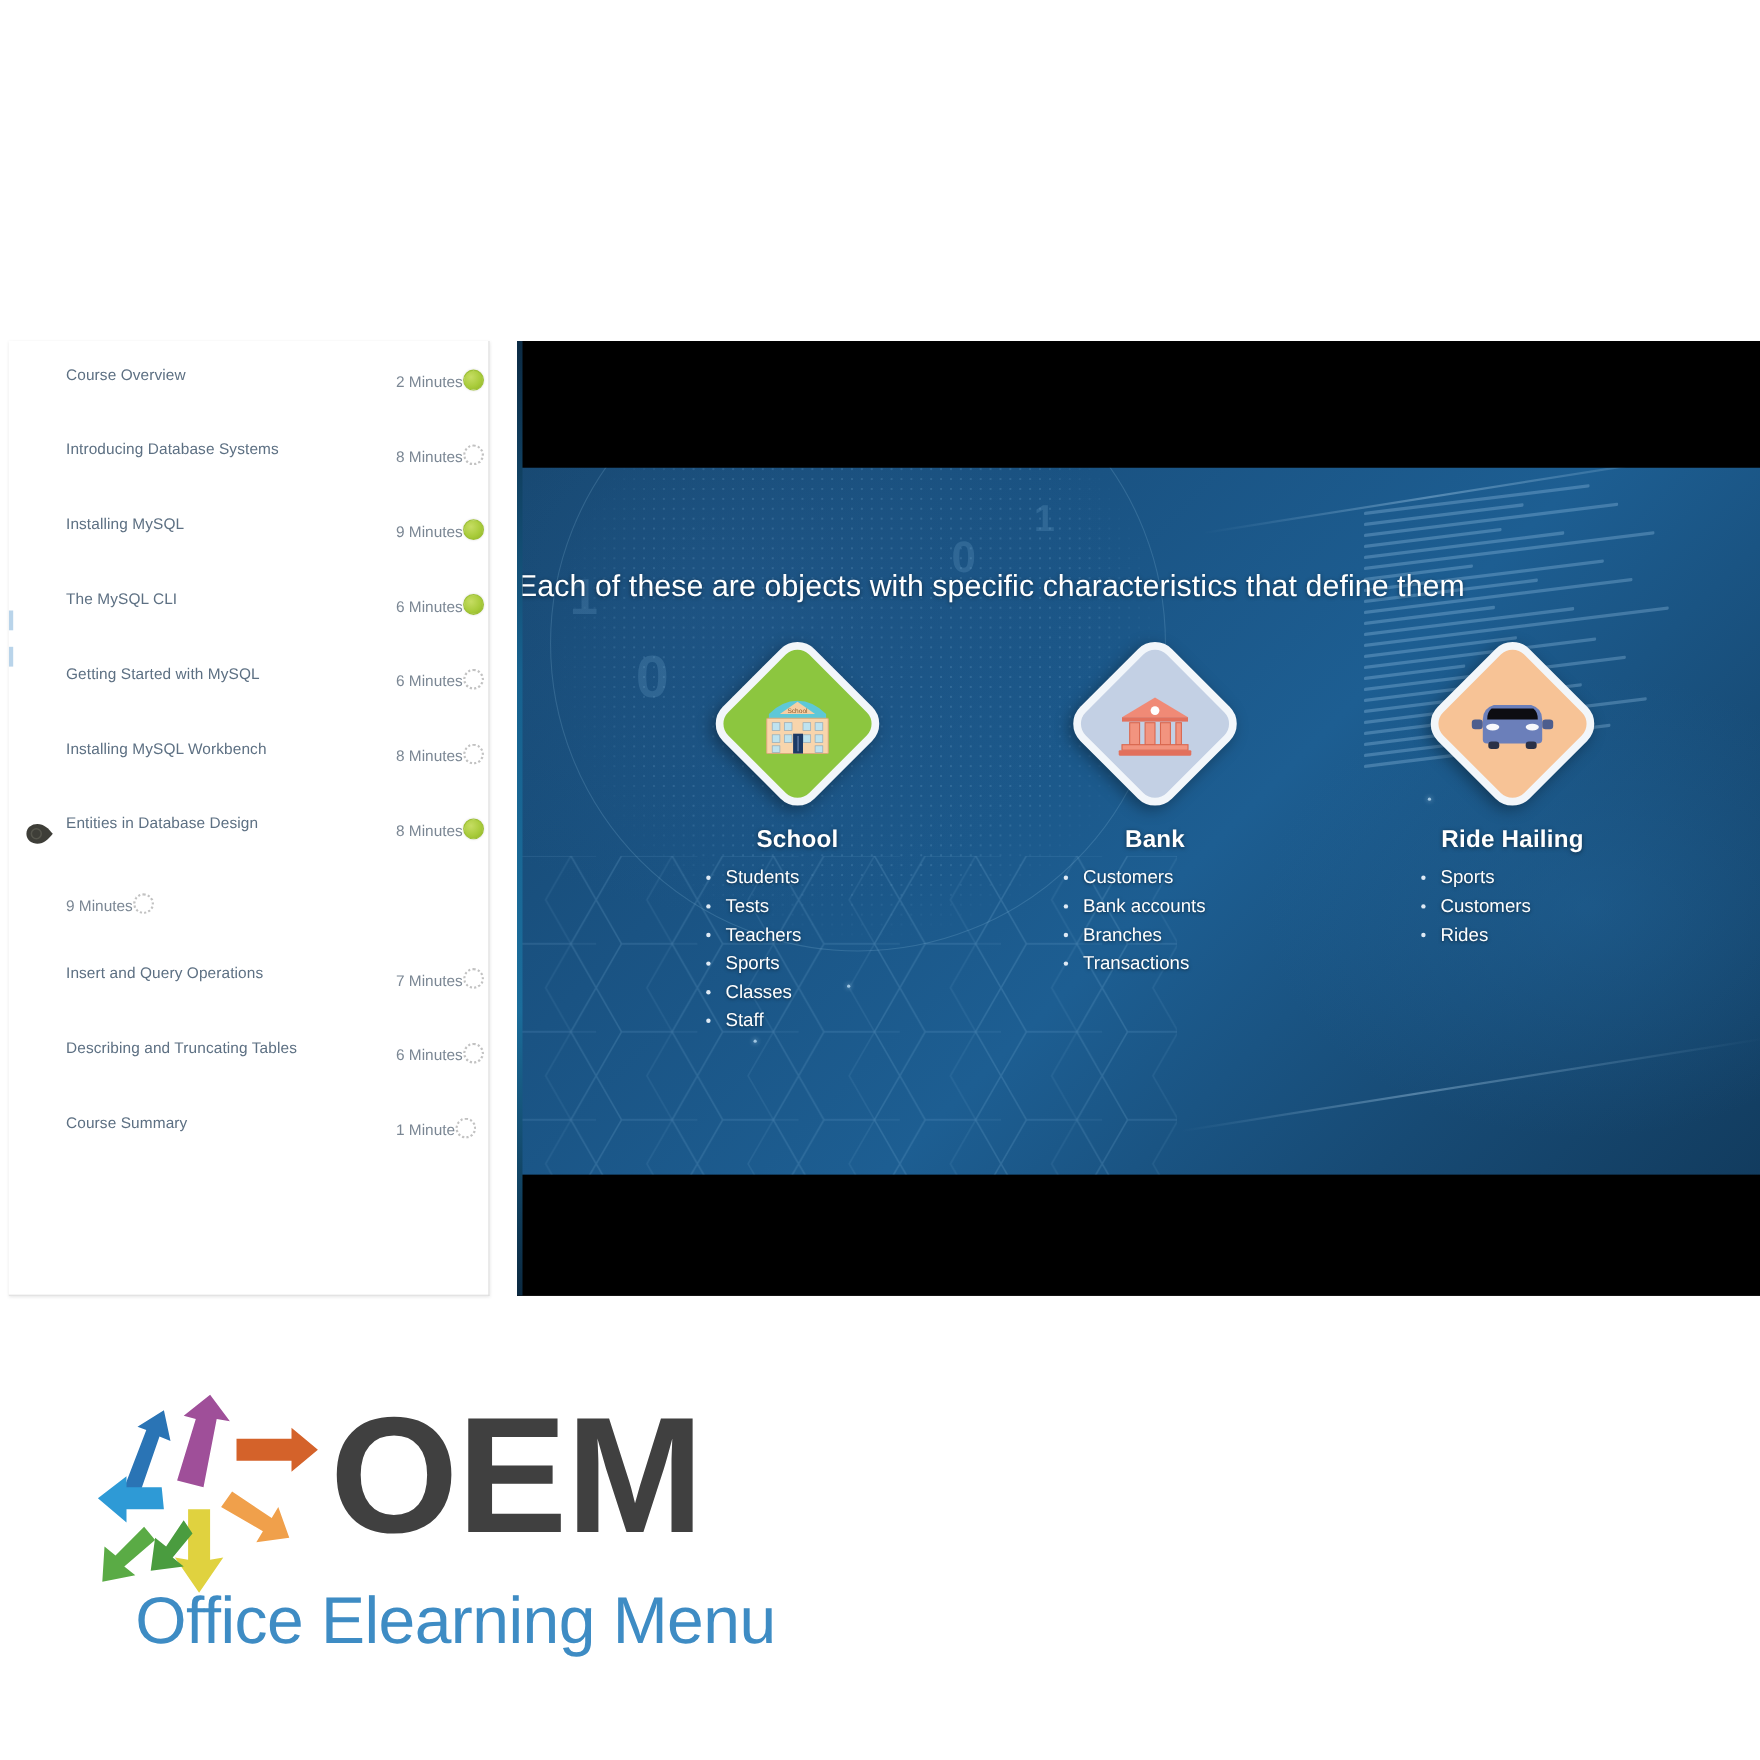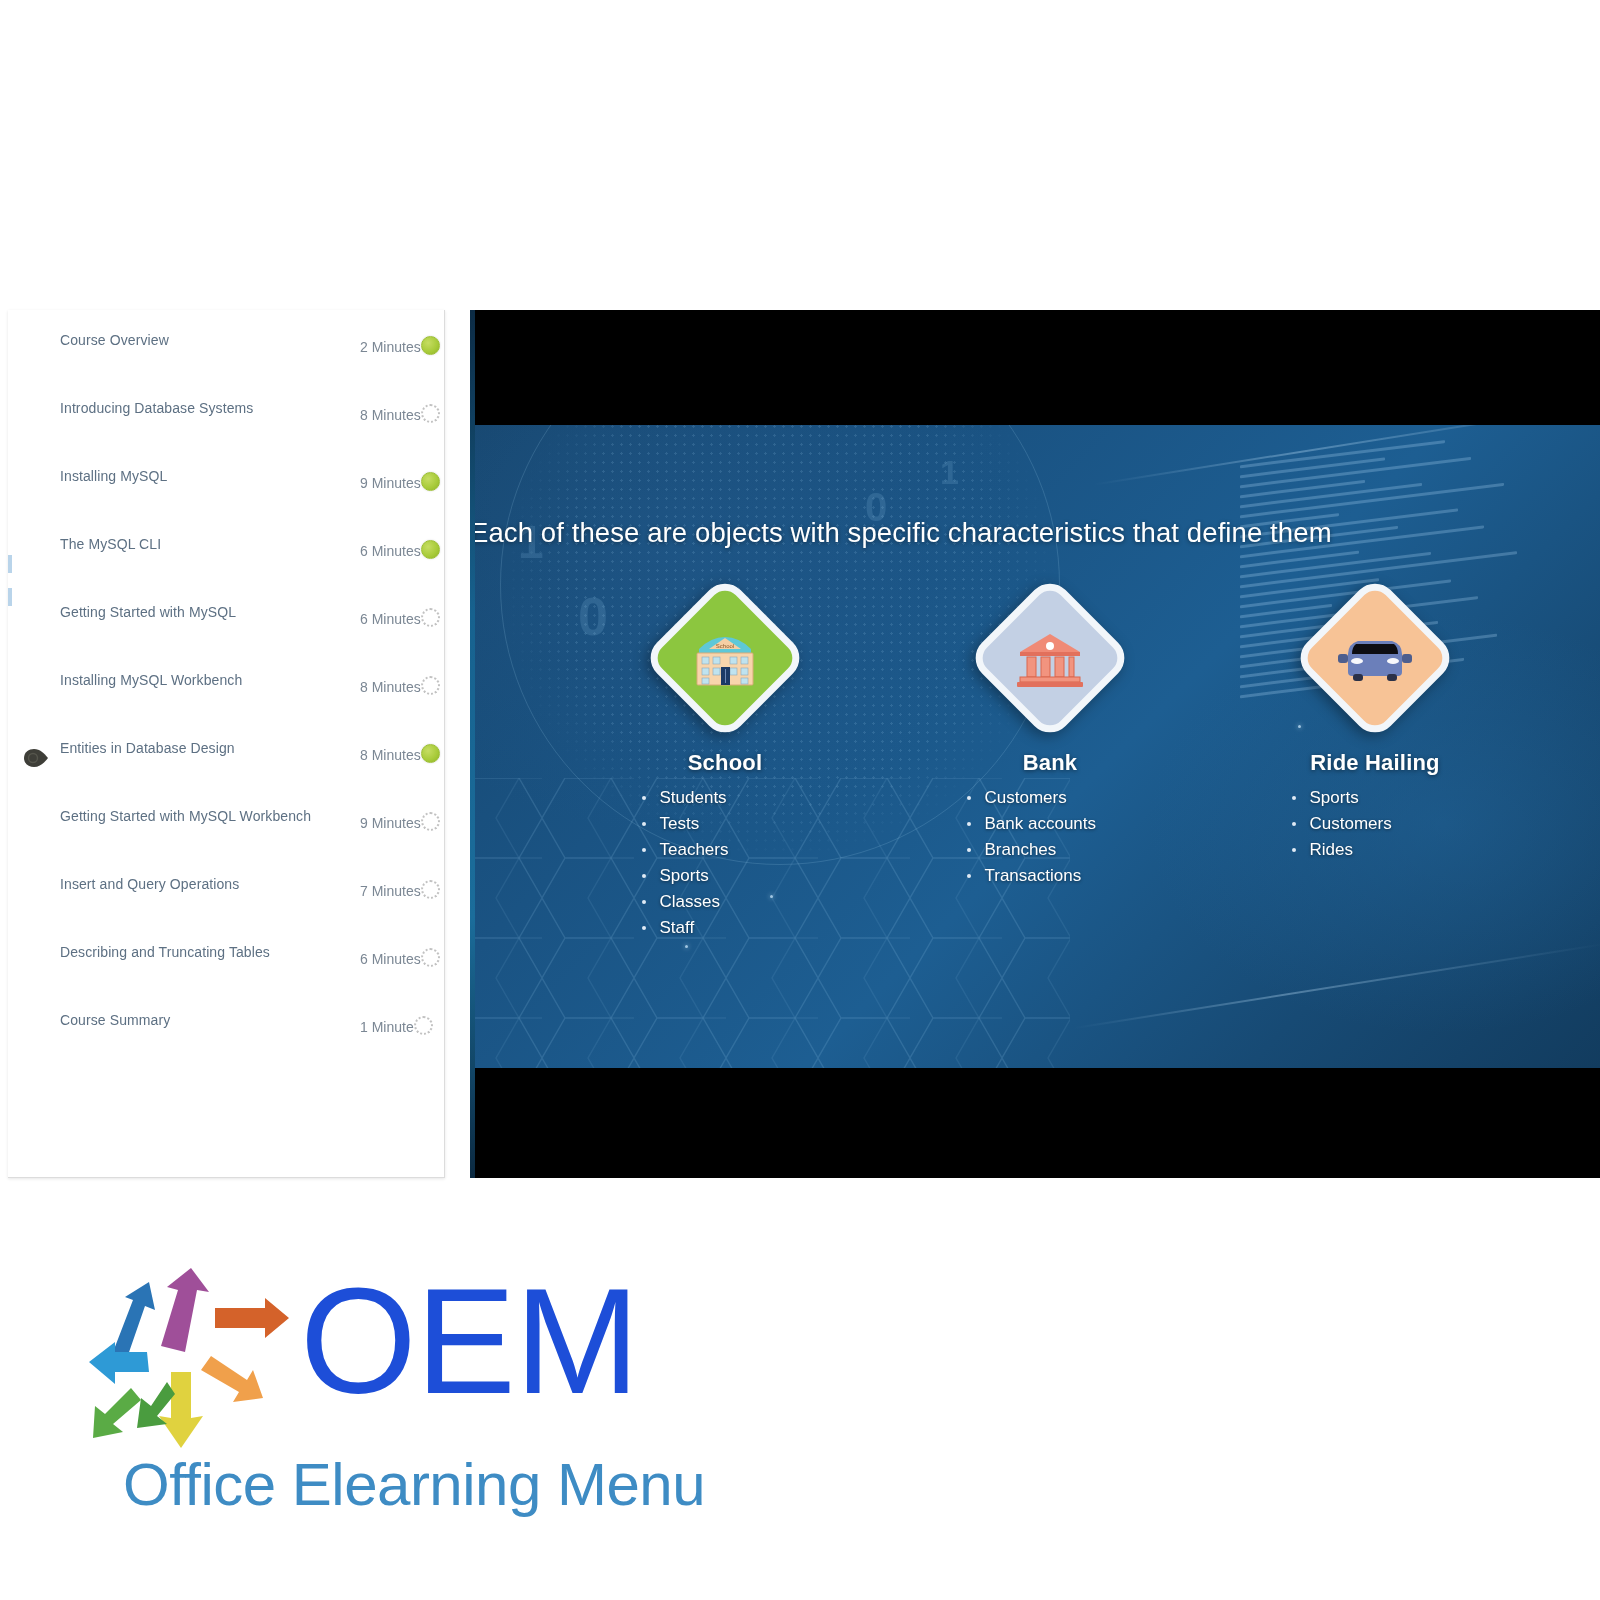--- a/index.html
+++ b/index.html
@@ -239,28 +239,28 @@
   .logo-block {
     position: absolute;
     left: 75px; top: 1250px;
     width: 700px; height: 310px;
   }
   .logo-arrows { position: absolute; left: 0; top: 10px; width: 230px; height: 220px; }
   .logo-oem {
     position: absolute;
     left: 225px; top: 6px;
     font-size: 150px;
-    font-weight: 400;
-    color: #1d4ed8;
+    font-weight: 700;
+    color: #404040;
     letter-spacing: -1px;
     line-height: 170px;
   }
   .logo-tagline {
     position: absolute;
-    left: 48px; top: 200px;
+    left: 48px; top: 189px;
     font-size: 60px;
     font-weight: 400;
     color: #3e8cc4;
     letter-spacing: -0.5px;
     white-space: nowrap;
     text-align: right;
   }
 </style>
 </head>
 <body>
@@ -320,21 +320,20 @@
               <circle cx="11" cy="10" r="4.5" fill="none" stroke="#55554c" stroke-width="1.4"></circle>
             </svg>
           </div>
           <div class="toc-label">Entities in Database Design</div>
           <div class="toc-right">
             <div class="toc-duration">8 Minutes</div>
             <div class="status-dot done"></div>
           </div>
         </div>
         <div class="toc-item">
-          <div class="toc-label">Getting Started with MySQL Workbench</div>
           <div class="toc-right">
             <div class="toc-duration">9 Minutes</div>
             <div class="status-dot todo"></div>
           </div>
         </div>
         <div class="toc-item">
           <div class="toc-label">Insert and Query Operations</div>
           <div class="toc-right">
             <div class="toc-duration">7 Minutes</div>
             <div class="status-dot todo"></div>

